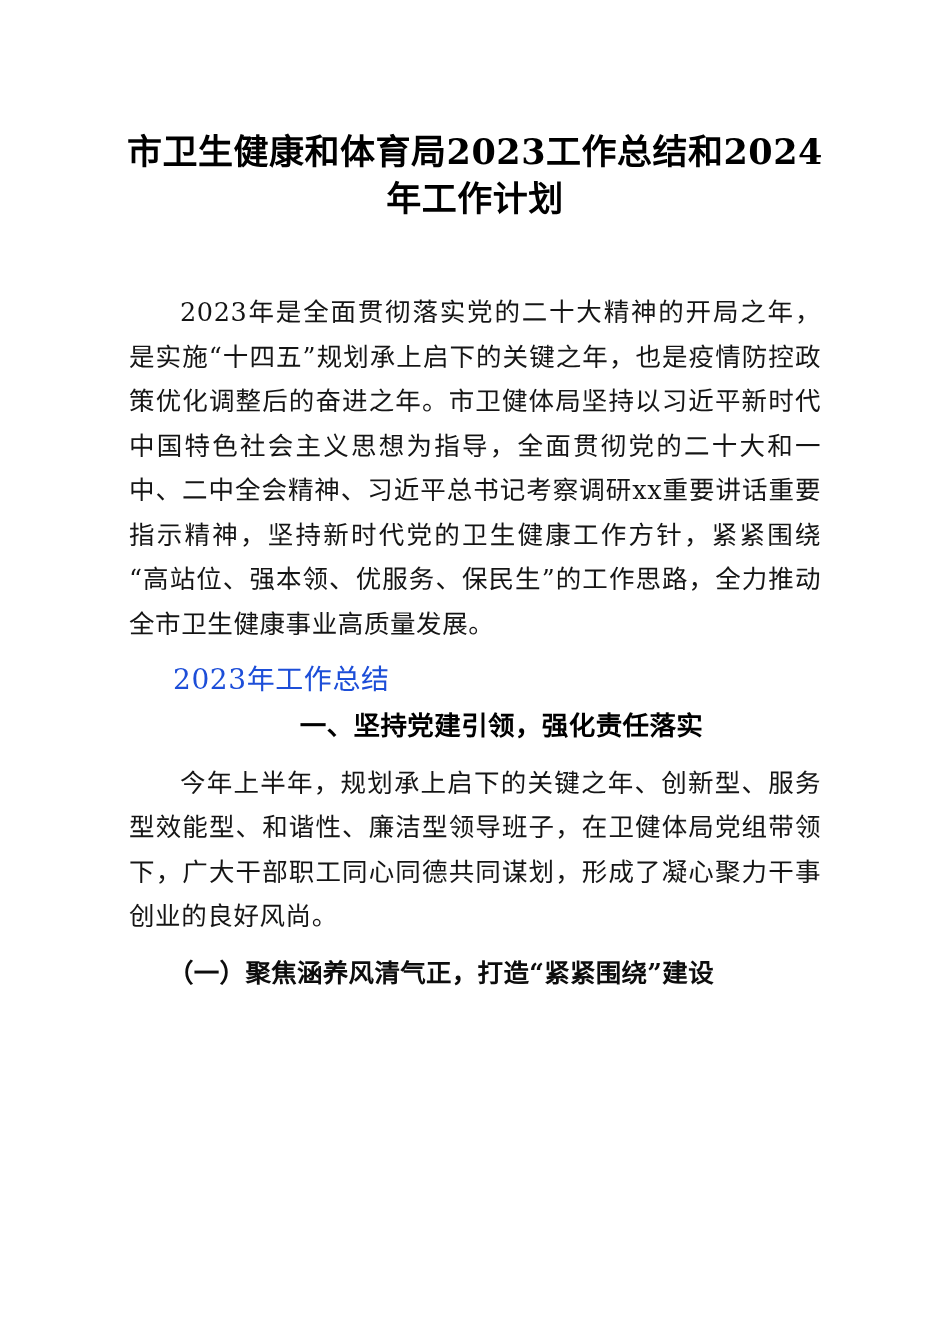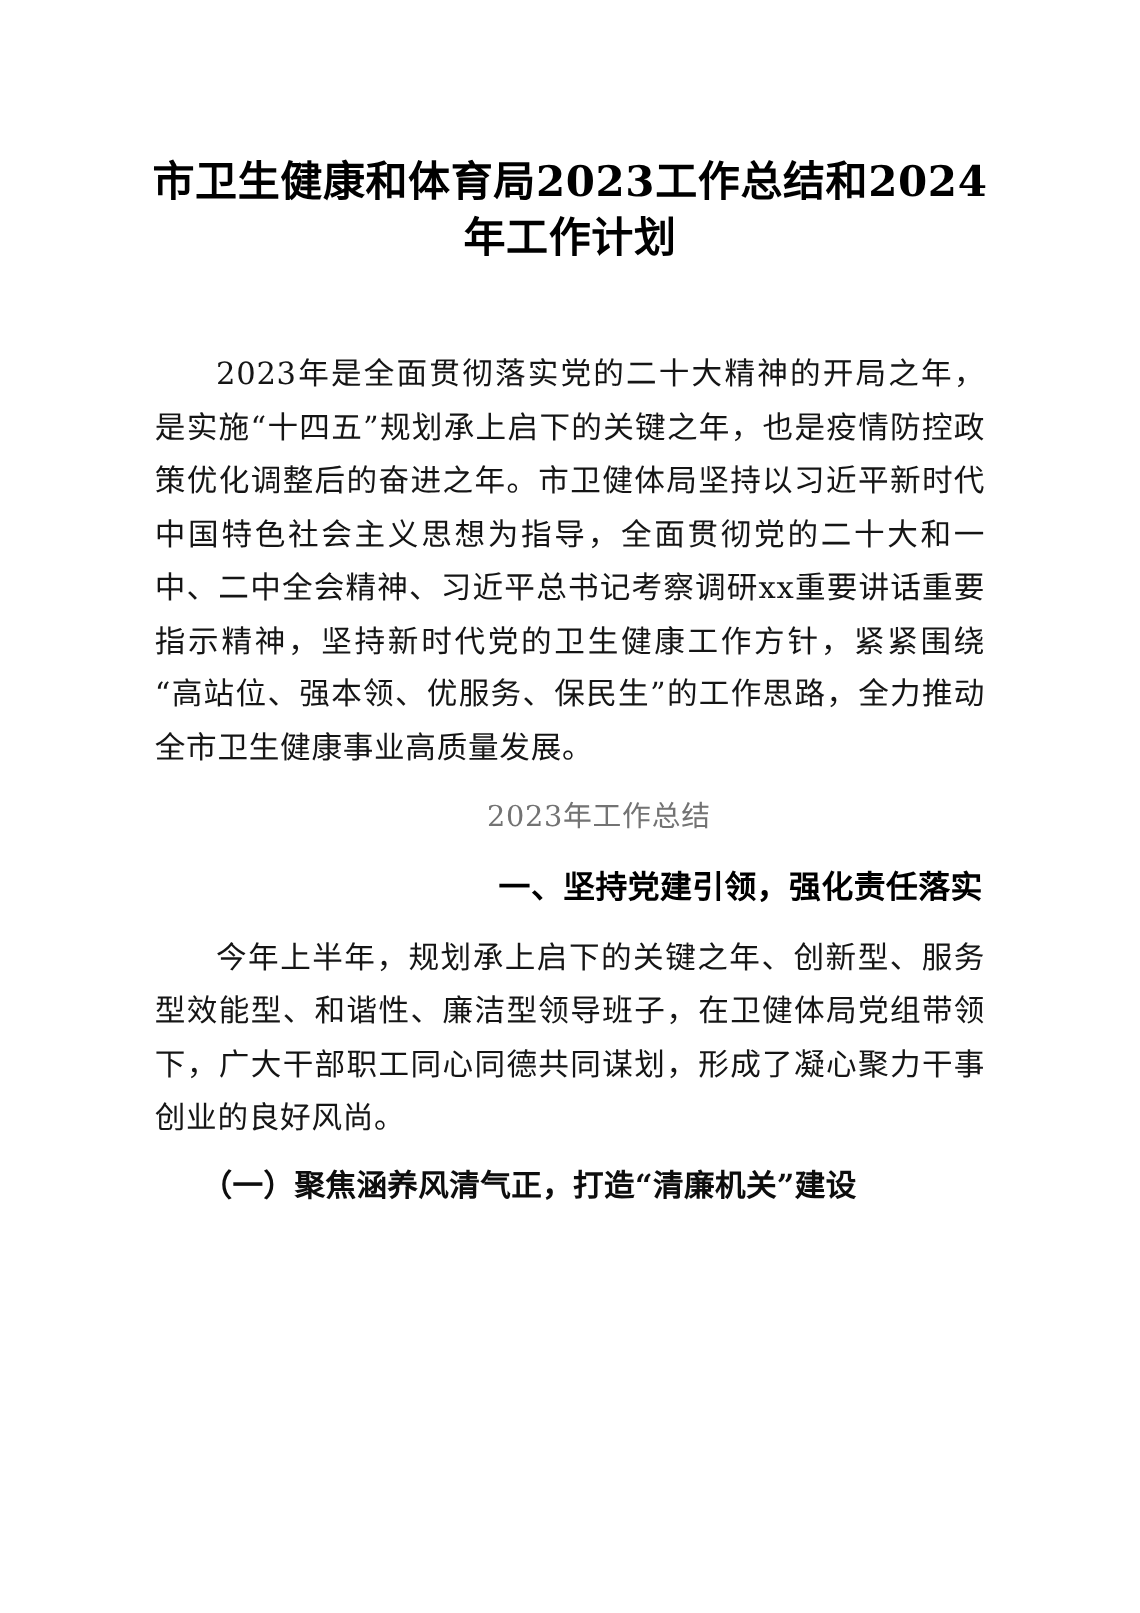--- a/index.html
+++ b/index.html
@@ -55,36 +55,36 @@
     font-size: 25.5px;
     line-height: 44.5px;
     text-align: justify;
     text-justify: inter-ideograph;
     color: #151515;
   }
 
   p.plain-line {
     margin: 0;
     text-indent: 2em;
-    font-size: 24px;
+    font-size: 28px;
     line-height: 44.5px;
-    color: #737373;
-    text-align: center;
+    color: #1d4ed8;
+    text-align: left;
   }
 
   h2.section-heading {
-    margin: 14px;
+    margin: 0;
     text-indent: 2em;
     font-family: "DejaVu Sans", "Liberation Sans", sans-serif;
     font-weight: 700;
     font-size: 26.5px;
     line-height: 46px;
     letter-spacing: 0.4px;
     color: #000000;
-    text-align: right;
+    text-align: center;
   }
 
   h3.subsection-heading {
     margin: 0;
     text-indent: 2em;
     font-family: "DejaVu Serif", "Liberation Serif", serif;
     font-weight: 700;
     font-size: 25.5px;
     line-height: 45px;
     letter-spacing: 0.3px;
@@ -104,18 +104,18 @@
   <div class="body-block">
 
     <p class="para">2023年是全面贯彻落实党的二十大精神的开局之年，是实施“十四五”规划承上启下的关键之年，也是疫情防控政策优化调整后的奋进之年。市卫健体局坚持以习近平新时代中国特色社会主义思想为指导，全面贯彻党的二十大和一中、二中全会精神、习近平总书记考察调研xx重要讲话重要指示精神，坚持新时代党的卫生健康工作方针，紧紧围绕“高站位、强本领、优服务、保民生”的工作思路，全力推动全市卫生健康事业高质量发展。</p>
 
     <p class="plain-line">2023年工作总结</p>
 
     <h2 class="section-heading">一、坚持党建引领，强化责任落实</h2>
 
     <p class="para">今年上半年，规划承上启下的关键之年、创新型、服务型效能型、和谐性、廉洁型领导班子，在卫健体局党组带领下，广大干部职工同心同德共同谋划，形成了凝心聚力干事创业的良好风尚。</p>
 
-    <h3 class="subsection-heading">（一）聚焦涵养风清气正，打造“清廉机关”建设</h3>
+    <h3 class="subsection-heading">（一）聚焦涵养风清气正，打造“紧紧围绕”建设</h3>
 
 
   </div>
 
 </div>
 
 </body></html>

